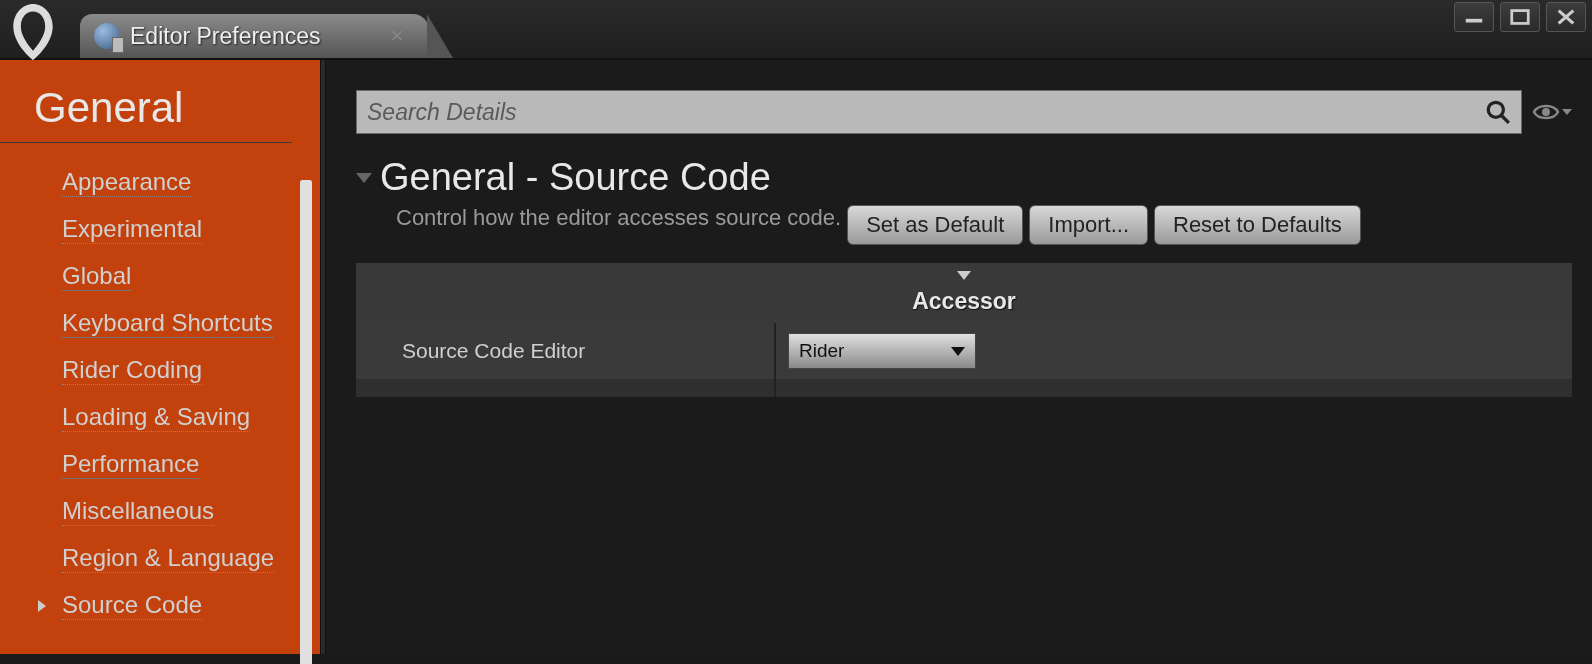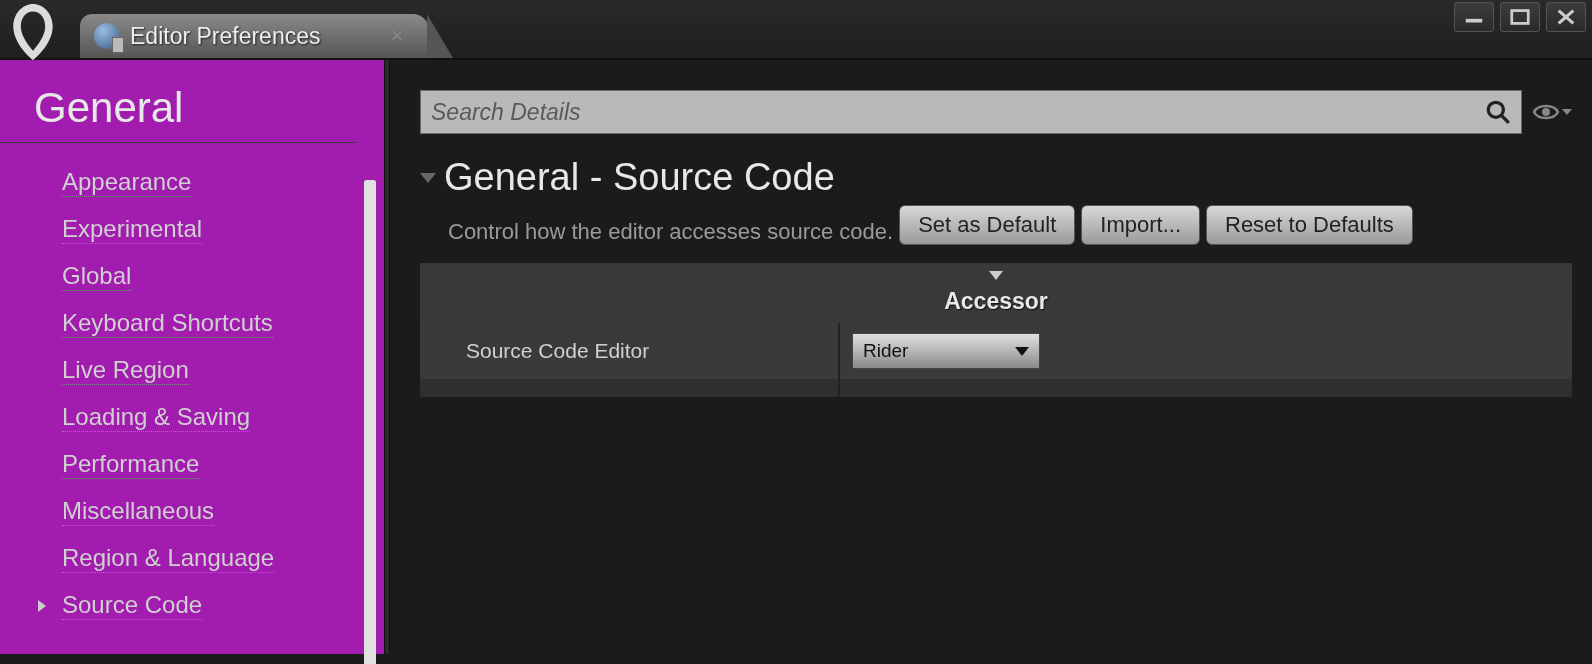--- a/index.html
+++ b/index.html
@@ -88,22 +88,22 @@
   }
   .tab-title { text-shadow: 1px 1px 2px #222; }
 
   .body-area {
     display: flex;
     height: calc(100% - 68px);
     background: #1a1a1a;
     border-top: 2px solid #111;
   }
   .sidebar {
-    width: 384px;
-    background: #a21caf;
+    width: 320px;
+    background: #c2410c;
     padding: 20px 0 0 0;
     position: relative;
   }
   .sidebar-inner {
     padding-right: 28px;
   }
   .sidebar-scroll {
     position: absolute;
     right: 8px;
     top: 120px;
@@ -212,23 +212,23 @@
     border-top:10px solid #666;
   }
   .panel-title {
     font-size: 38px;
     font-weight: 400;
     color: #e8e8e8;
   }
 
   .panel-sub-row {
     display: flex;
-    align-items: flex-end;
+    align-items: flex-start;
     gap: 6px;
-    margin: 6px 0 18px 28px;
+    margin: 6px 0 18px 40px;
     flex-wrap: nowrap;
   }
   .panel-desc {
     font-size: 22px;
     color: #9a9a9a;
   }
   .btn {
     background: linear-gradient(to bottom, #d8d8d8, #9a9a9a);
     border: 1px solid #555;
     color: #222;
@@ -345,21 +345,21 @@
         <li class="nav-item">
             <span>Experimental</span>
           </li>
         <li class="nav-item">
             <span>Global</span>
           </li>
         <li class="nav-item">
             <span>Keyboard Shortcuts</span>
           </li>
         <li class="nav-item">
-            <span>Live Region</span>
+            <span>Rider Coding</span>
           </li>
         <li class="nav-item">
             <span>Loading &amp; Saving</span>
           </li>
         <li class="nav-item">
             <span>Performance</span>
           </li>
         <li class="nav-item">
             <span>Miscellaneous</span>
           </li>

